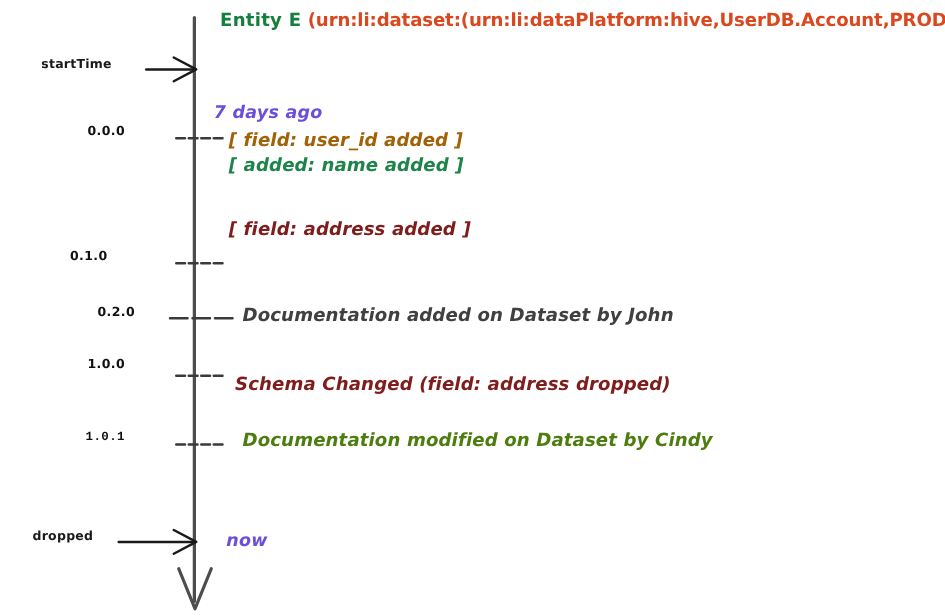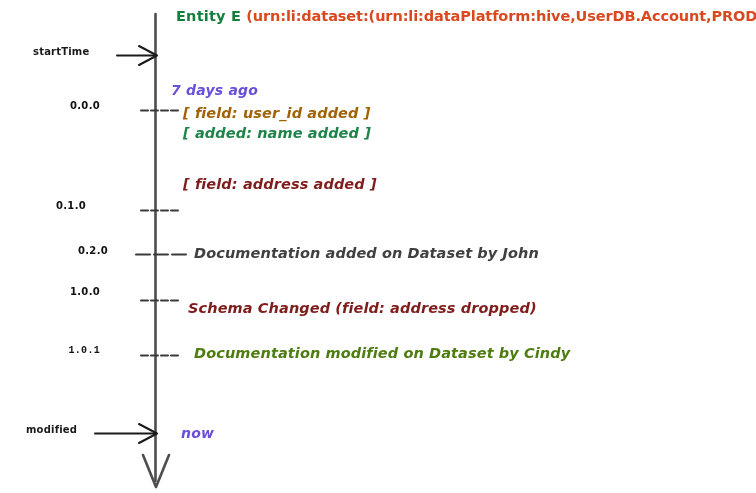--- a/index.html
+++ b/index.html
@@ -147,16 +147,16 @@
 
   <div class="txt version-label" style="left:46px; top:246px; width:62px;">0.2.0</div>
   <div class="txt event-text" style="left:194px; top:246px; color:#404040;">Documentation added on Dataset by John</div>
 
   <div class="txt version-label" style="left:38px; top:287px; width:62px;">1.0.0</div>
   <div class="txt event-text" style="left:188px; top:291px; color:#7f1d1d;margin-top:10px;">Schema Changed (field: address dropped)</div>
 
   <div class="txt version-label" style="left:38px; top:346px; width:62px;font-family:Liberation Mono, monospace;">1.0.1</div>
   <div class="txt event-text" style="left:194px; top:346px; color:#4d7c0f;">Documentation modified on Dataset by Cindy</div>
 
-  <div class="txt boundary-label" style="left:26px; top:425px;">modified</div>
+  <div class="txt boundary-label" style="left:26px; top:425px;">dropped</div>
   <div class="txt boundary-value" style="left:181px; top:426px; color:#6b4fd8;">now</div>
 
 </div>
 
 </body></html>

